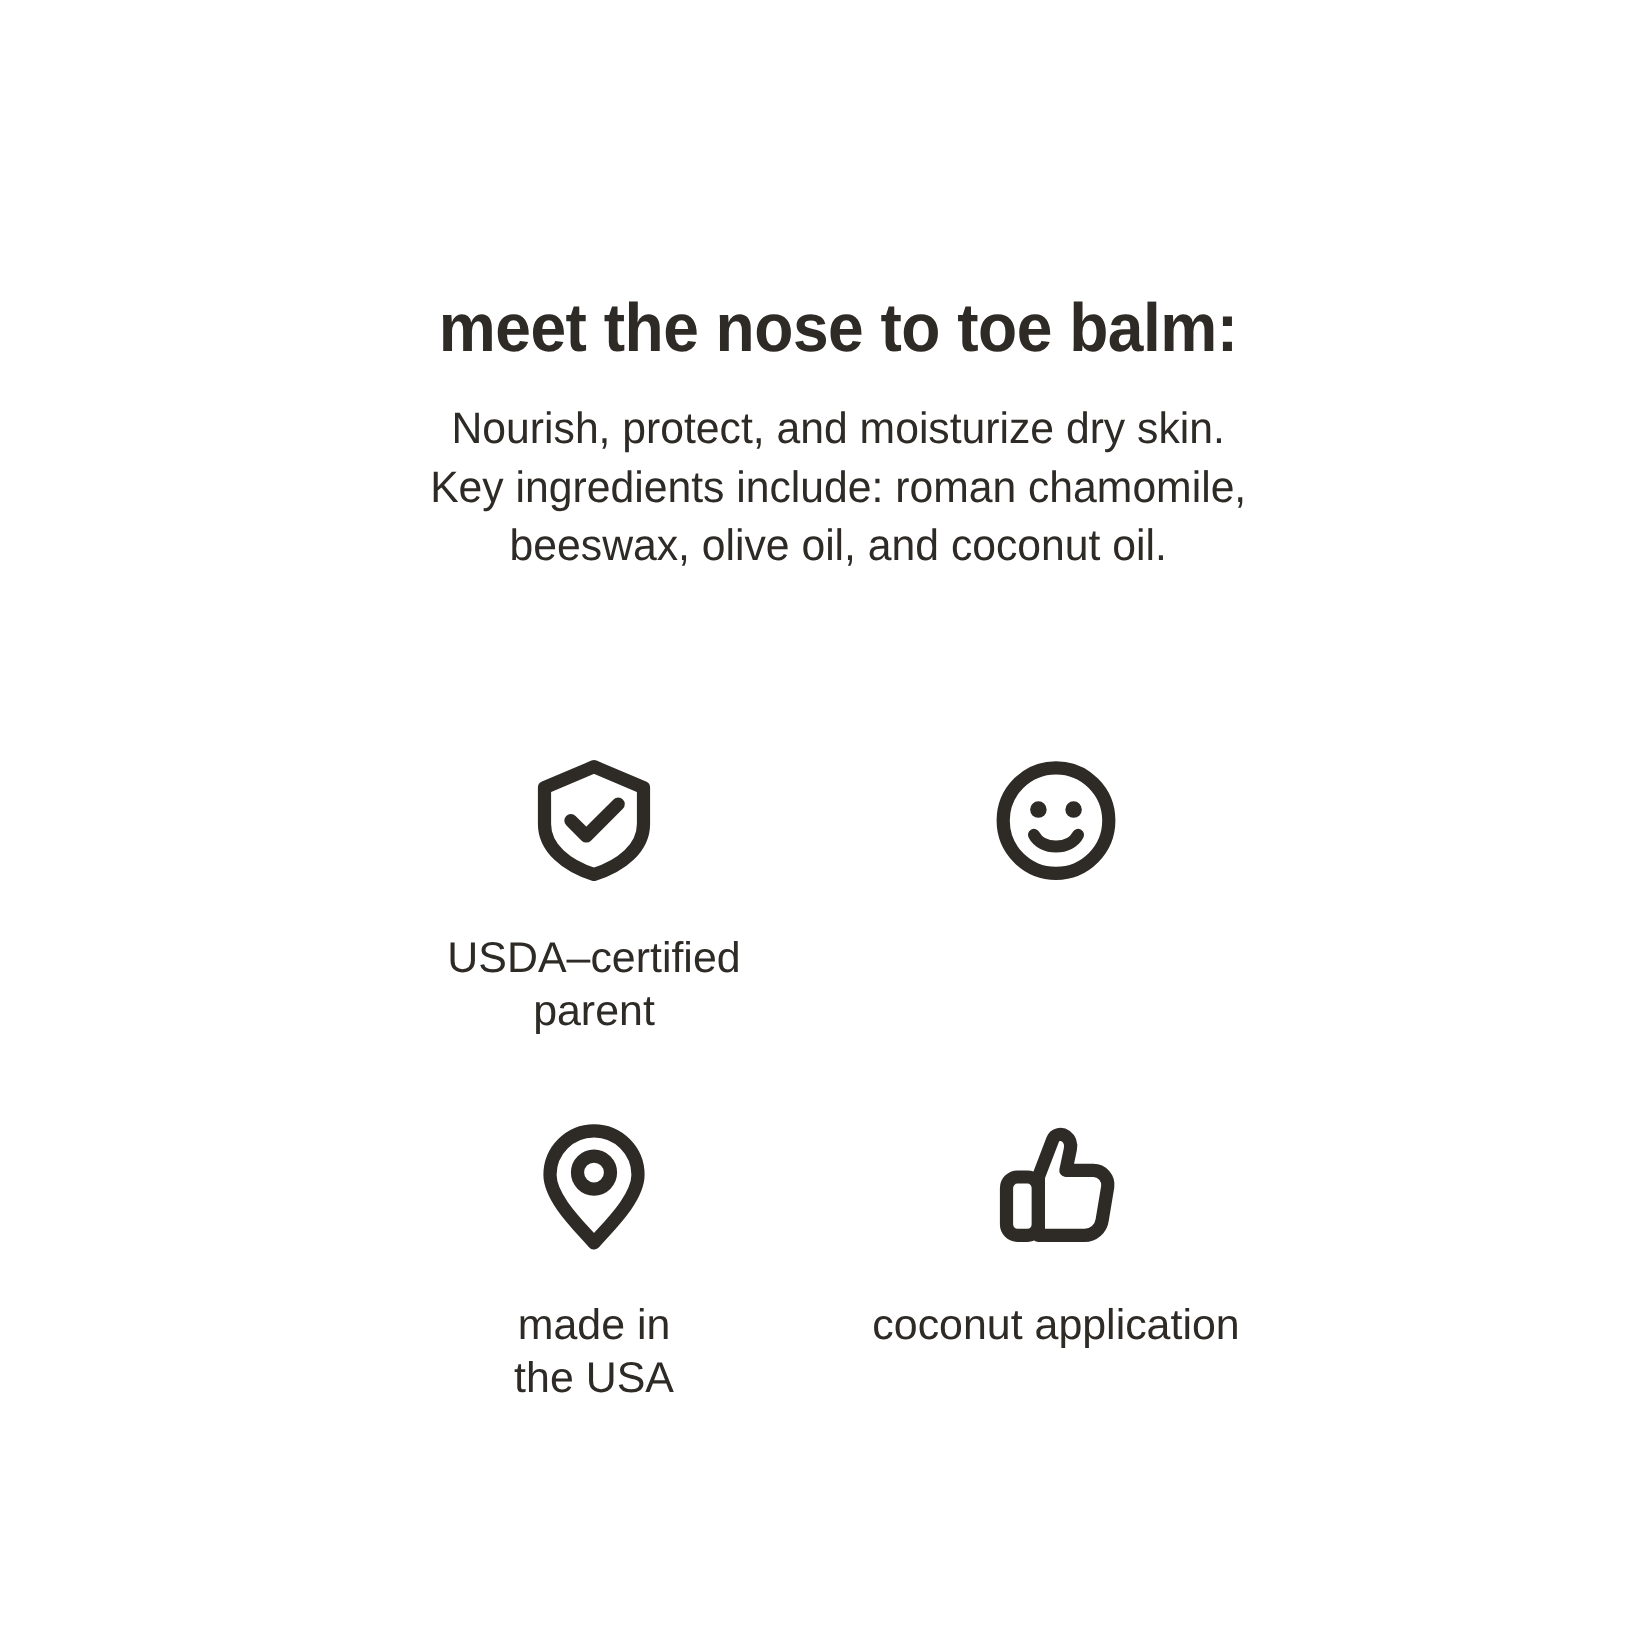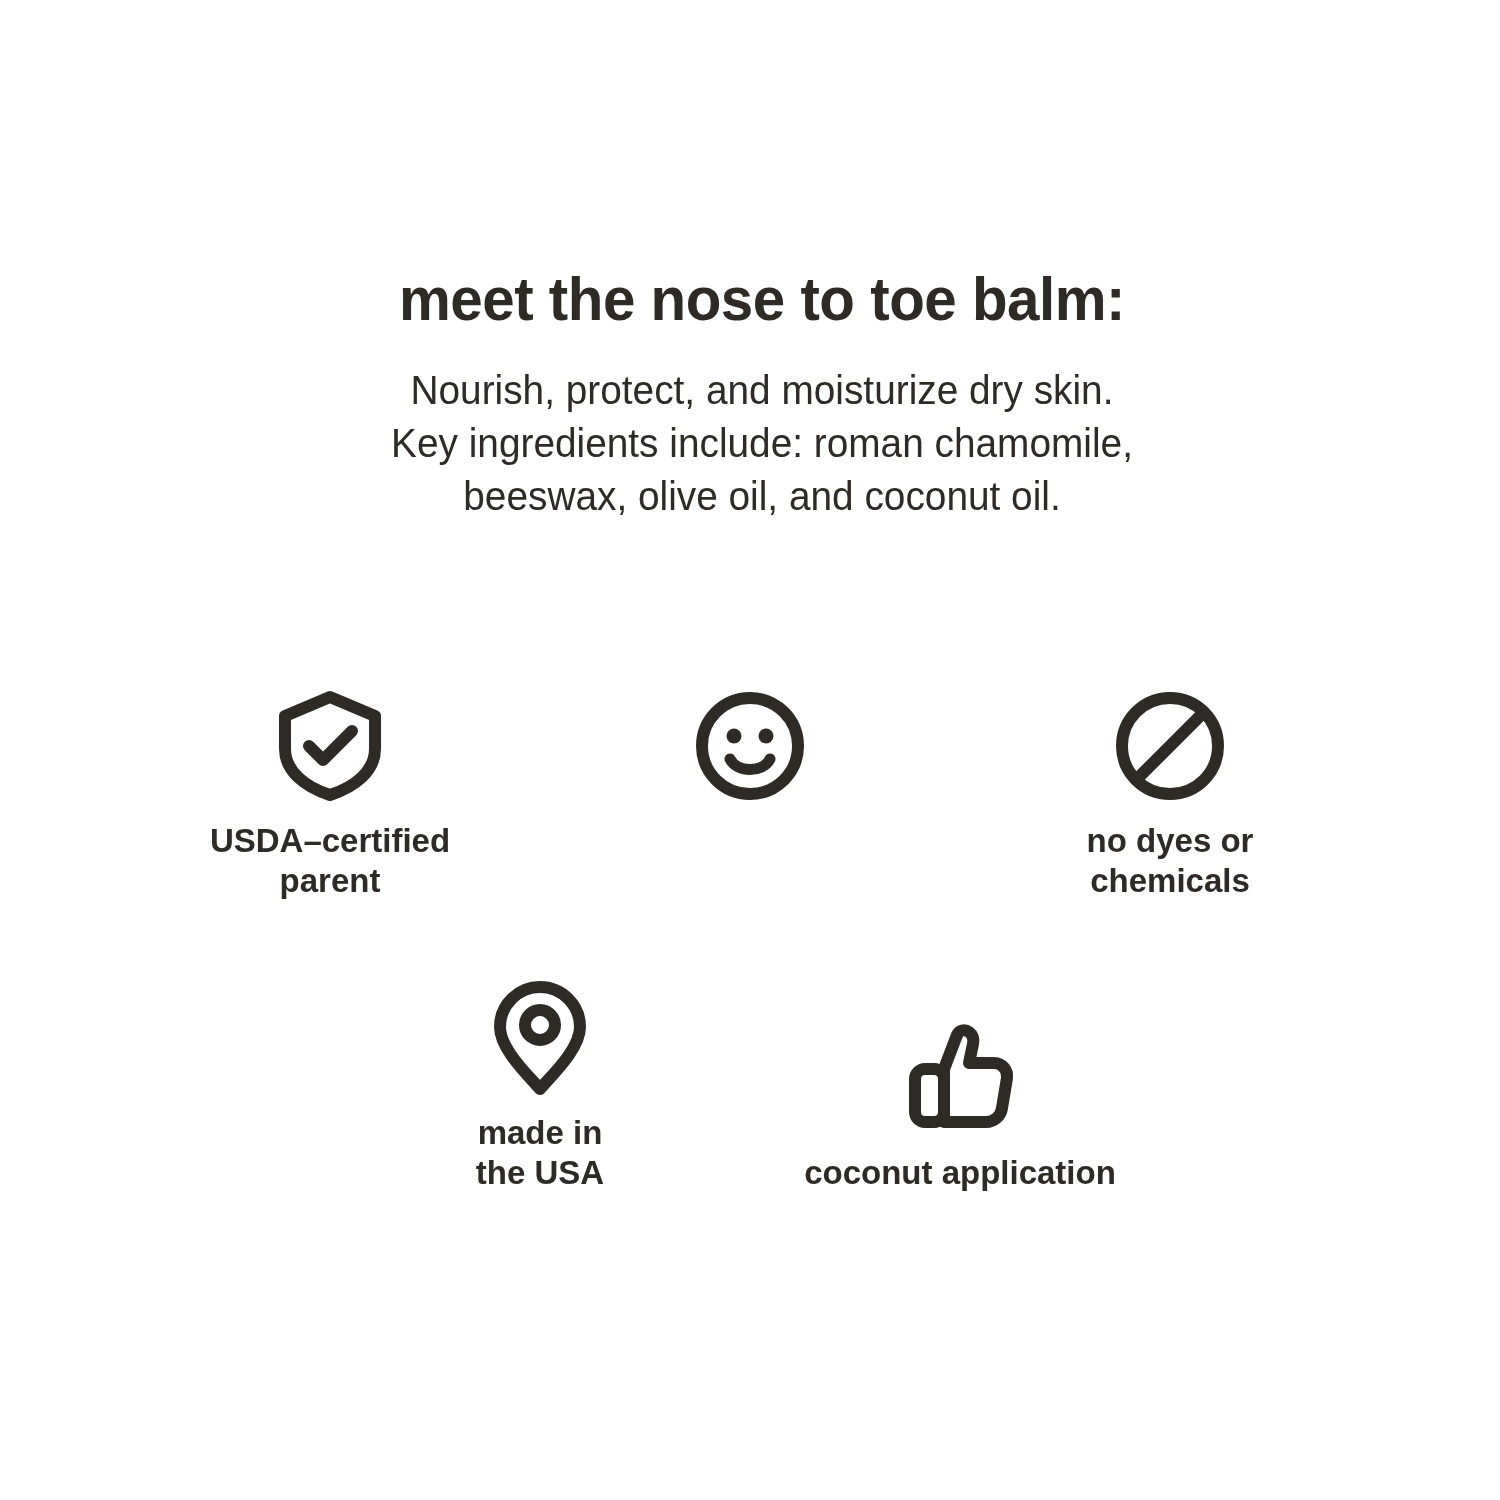--- a/index.html
+++ b/index.html
@@ -67,21 +67,21 @@
     top: 690px;
     width: 1500px;
   }
 
   .badge-row {
     display: flex;
     justify-content: center;
     align-items: flex-start;
   }
   .badge-row.row-1 { gap: 0; }
-  .badge-row.row-2 { margin-top: 80px; align-items: flex-end; }
+  .badge-row.row-2 { margin-top: 80px; }
 
   .badge {
     width: 420px;
     display: flex;
     flex-direction: column;
     align-items: center;
     text-align: center;
   }
 
   .badge-icon {
@@ -89,24 +89,24 @@
     display: flex;
     align-items: center;
     justify-content: center;
   }
   .badge-icon svg {
     display: block;
     overflow: visible;
   }
 
   .badge-label {
-    margin-top: 19px;
+    margin-top: 46px;
     font-family: "Liberation Sans Narrow", "Liberation Sans", sans-serif;
-    font-weight: 700;
-    font-size: 33px;
+    font-weight: 400;
+    font-size: 39px;
     line-height: 1.22;
     color: #2e2a26;
     max-width: 400px;
   }
   .badge-label .line { display: block; white-space: nowrap; }
 </style>
 </head>
 <body>
 
 <div class="page">
@@ -142,32 +142,20 @@
         <div class="badge-icon">
           <svg width="110" height="110" viewBox="0 0 110 110" fill="none" xmlns="http://www.w3.org/2000/svg" aria-hidden="true">
             <circle cx="55" cy="55" r="48" stroke="#2e2a26" stroke-width="12" fill="none"></circle>
             <circle cx="39" cy="45" r="7.5" fill="#2e2a26"></circle>
             <circle cx="71" cy="45" r="7.5" fill="#2e2a26"></circle>
             <path d="M35 68 C42 82 68 82 75 68" stroke="#2e2a26" stroke-width="11" stroke-linecap="round" fill="none"></path>
           </svg>
         </div>
       </div>
 
-      <div class="badge">
-        <div class="badge-icon">
-          <svg width="110" height="110" viewBox="0 0 110 110" fill="none" xmlns="http://www.w3.org/2000/svg" aria-hidden="true">
-            <circle cx="55" cy="55" r="48" stroke="#2e2a26" stroke-width="12" fill="none"></circle>
-            <line x1="22" y1="88" x2="88" y2="22" stroke="#2e2a26" stroke-width="12" stroke-linecap="butt"></line>
-          </svg>
-        </div>
-        <div class="badge-label">
-          <span class="line">no dyes or</span>
-          <span class="line">chemicals</span>
-        </div>
-      </div>
 
     </div>
 
     <div class="badge-row row-2">
 
       <div class="badge">
         <div class="badge-icon">
           <svg width="96" height="118" viewBox="0 0 96 118" fill="none" xmlns="http://www.w3.org/2000/svg" aria-hidden="true">
             <path d="M48 8 C70 8 88 26 88 48 C88 70 60 96 48 110 C36 96 8 70 8 48 C8 26 26 8 48 8 Z" stroke="#2e2a26" stroke-width="12" stroke-linejoin="round" fill="none"></path>
             <circle cx="48" cy="46" r="15" stroke="#2e2a26" stroke-width="12" fill="none"></circle>

